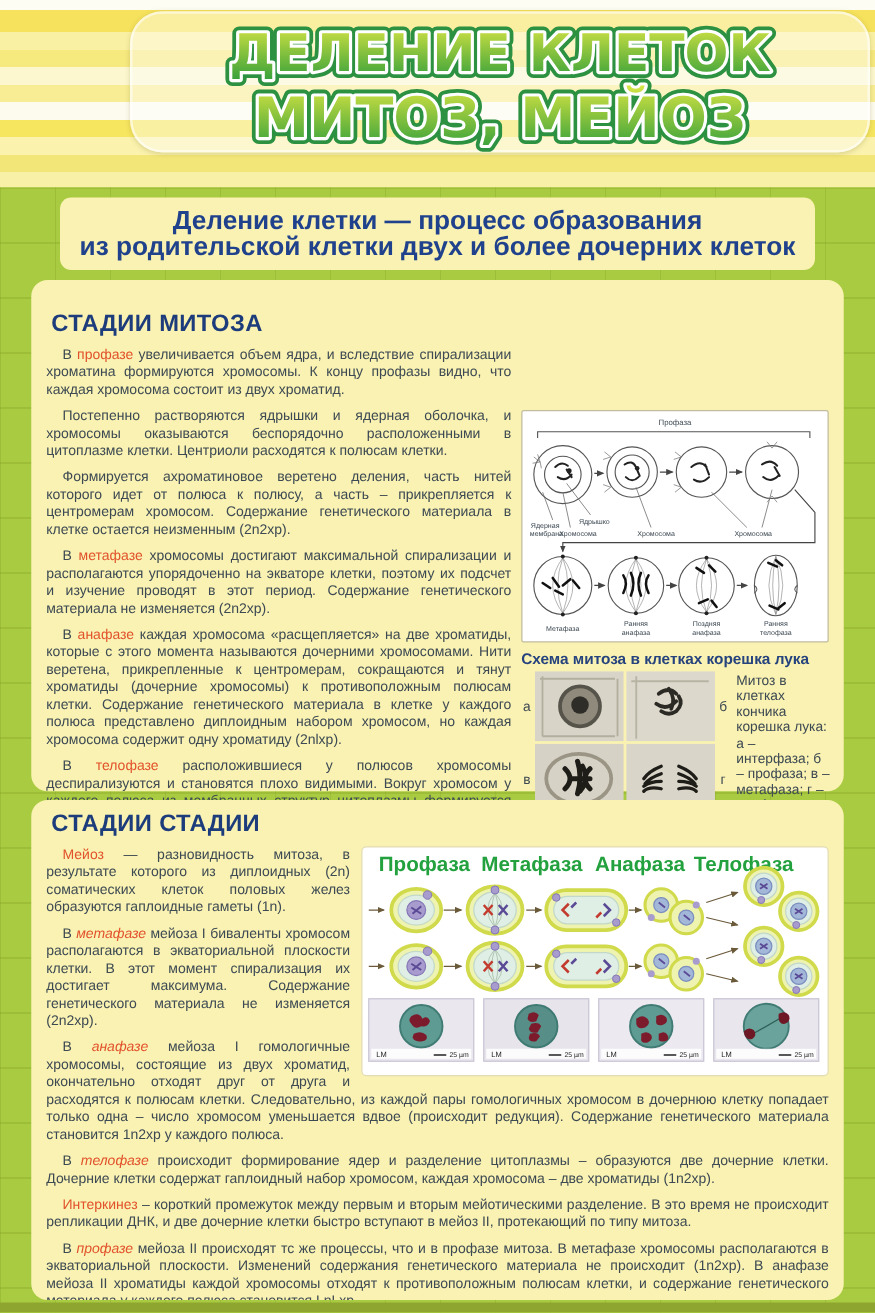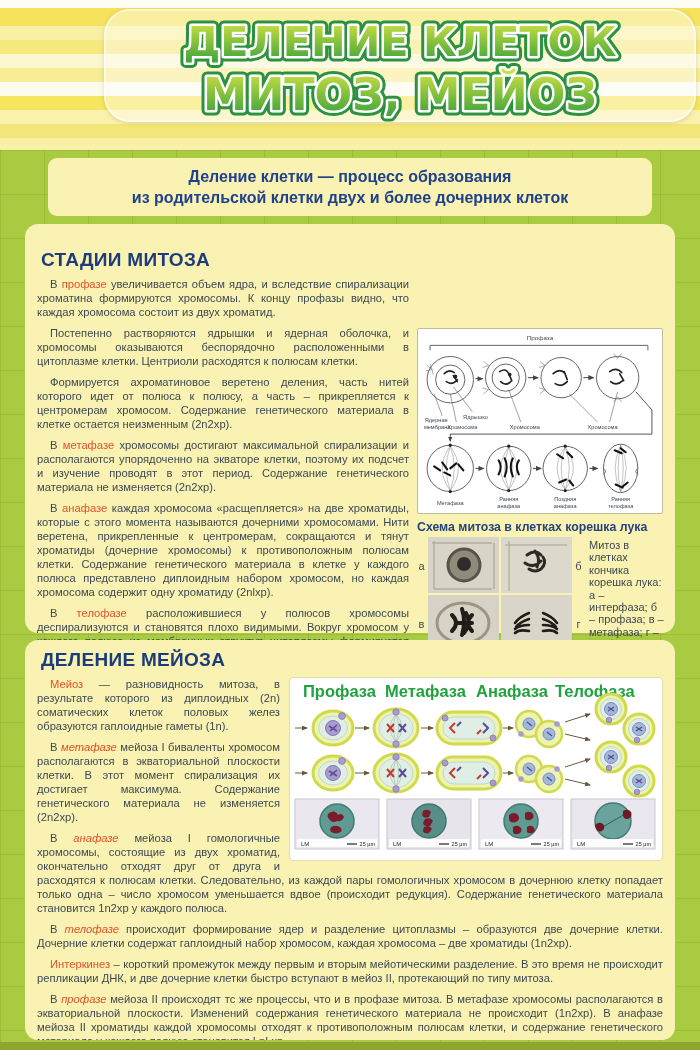--- a/index.html
+++ b/index.html
@@ -37,21 +37,21 @@
       repeating-linear-gradient(to right, rgba(130,158,35,.30) 0 1px, transparent 1px 44px),
       repeating-linear-gradient(to bottom, rgba(130,158,35,.30) 0 1px, transparent 1px 44px);
     background-color:#a9cb41;
   }
   .bottom-band{position:absolute;left:0;bottom:0;width:700px;height:8px;background:#8ea62f;}
   
   .panel{position:absolute;background:#f9f2b2;border-radius:13px;box-sizing:border-box;}
   .subtitle{
     left:48px;top:158px;width:604px;height:58px;border-radius:9px;
     display:flex;flex-direction:column;justify-content:center;text-align:center;
-    color:#20418c;font-weight:bold;font-size:16px;line-height:21px;
+    color:#20418c;font-weight:bold;font-size:21px;line-height:21px;
   }
   .mitosis{left:25px;top:224px;width:650px;height:409px;padding:23px 12px;}
   .meiosis{left:25px;top:640px;width:650px;height:400px;padding:7px 12px;overflow:hidden;}
   h2{
     margin:2px 0 6px 4px;font-size:19px;color:#1d3c7c;letter-spacing:.3px;
     font-weight:bold;
   }
   .cols{display:flex;align-items:flex-end;}
   .txtcol{flex:1;padding-right:8px;}
   .figcol{width:246px;flex:0 0 246px;}
@@ -296,21 +296,21 @@
         </svg>
         <span class="ltr" style="grid-column:4;grid-row:3">е</span>
 
         <div class="photo-caption">Митоз в клетках кончика корешка лука: а – интерфаза; б – профаза; в – метафаза; г – анафаза; д, е — ранняя и поздняя телофазы</div>
       </div>
     </div>
   </div>
 </div>
 
 <div class="panel meiosis">
-  <h2>ДЕЛЕНИЕ МЕЙОЗА</h2>
+  <h2>СТАДИИ СТАДИИ</h2>
 
   <div class="mei-fig">
     <svg viewBox="0 0 366 176">
       <defs>
         <marker id="mh" markerWidth="7" markerHeight="7" refX="5" refY="2.5" orient="auto">
           <path d="M0,0 L6,2.5 L0,5 Z" fill="#6b5a3a"></path>
         </marker>
         <g id="cellA">
           <ellipse rx="20" ry="17" fill="#eef3b0" stroke="#d0da4a" stroke-width="3"></ellipse>
           <ellipse rx="14.5" ry="12" fill="#e0efe6" stroke="#c2d8c8" stroke-width="1"></ellipse>

